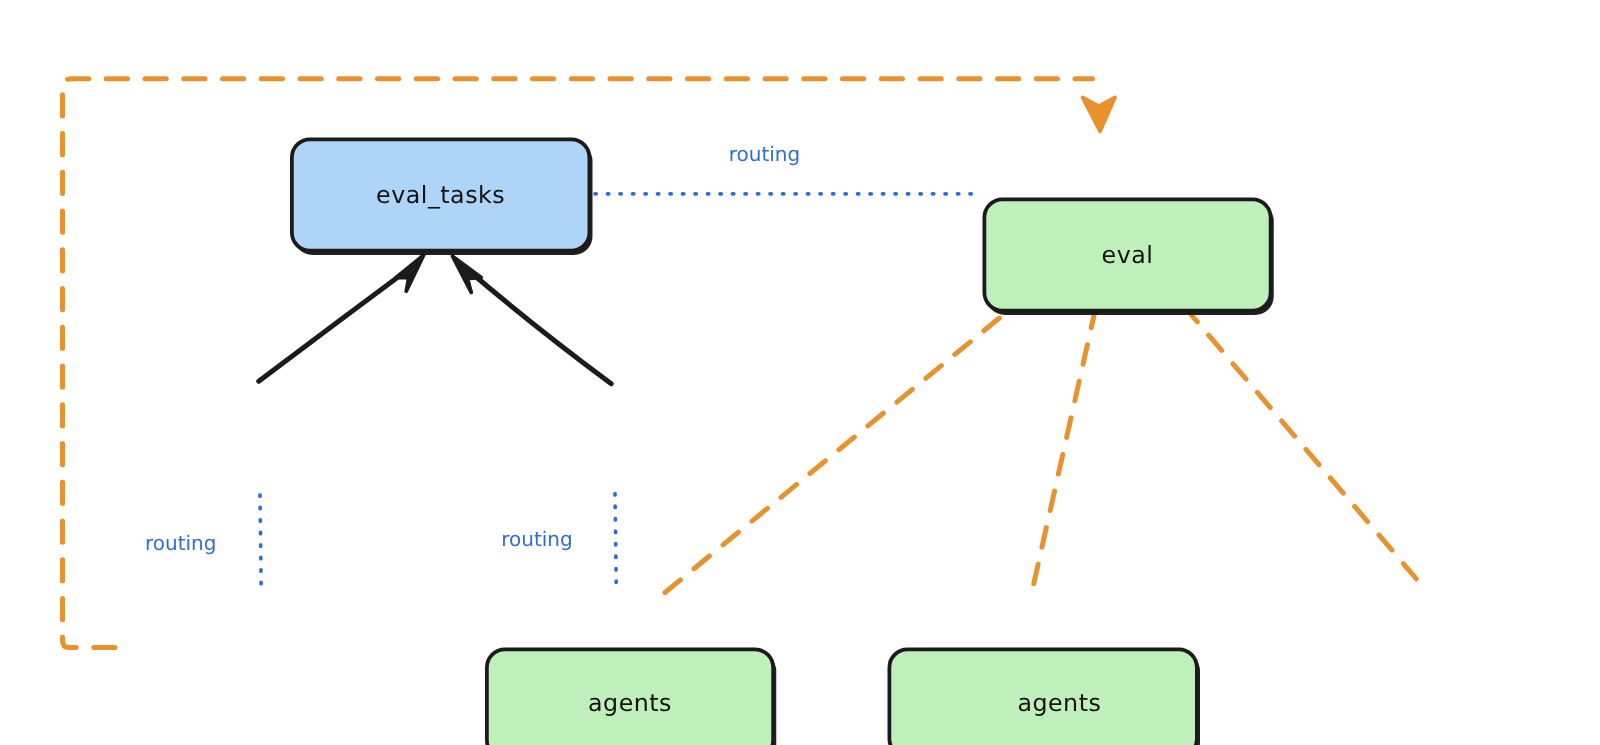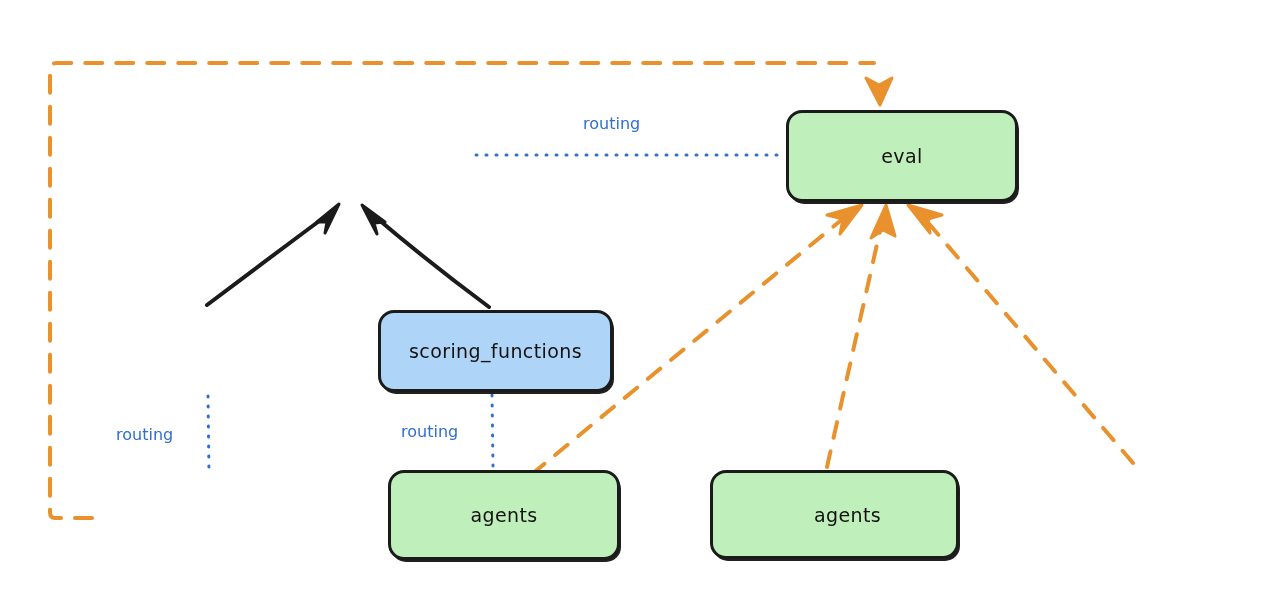--- a/index.html
+++ b/index.html
@@ -33,21 +33,21 @@
     align-items: center;
     justify-content: center;
     font-family: "DejaVu Sans", sans-serif;
     font-size: 19px;
     color: #14120f;
     letter-spacing: 0.4px;
     box-shadow: 2px 3px 0 -1px rgba(20,20,20,0.95);
     z-index: 3;
   }
   .node.api { background: #aed4f8; }
-  .node.provider { background: #bff0bb; }
+  .node.provider { background: #bff0bb; margin-top: 48px; }
   .node .label { pointer-events: none; }
   .edge-label {
     position: absolute;
     font-family: "DejaVu Sans", sans-serif;
     font-size: 16px;
     color: #2f6fd0;
     background: #ffffff;
     padding: 0 3px;
     z-index: 4;
     white-space: nowrap;
@@ -97,29 +97,29 @@
       <path d="M 827 467 L 882 222" fill="none" stroke="#e8912d" stroke-width="4" stroke-linecap="round" stroke-dasharray="16 14"></path>
       <path d="M 886 205 L 871 238 L 883 230 L 895 236 Z" fill="#e8912d" stroke="#e8912d" stroke-width="3" stroke-linejoin="round"></path>
     </g>
 
     <g>
       <path d="M 1133 463 L 925 219" fill="none" stroke="#e8912d" stroke-width="4" stroke-linecap="round" stroke-dasharray="16 14"></path>
       <path d="M 908 205 L 930 233 L 928 219 L 942 215 Z" fill="#e8912d" stroke="#e8912d" stroke-width="3" stroke-linejoin="round"></path>
     </g>
   </svg>
 
+  <div class="node api" style="left:232px; top:110px; width:241px; height:92px;">
+    <span class="label">eval_tasks</span>
+  </div>
 
   <div class="node provider" style="left:786px; top:110px; width:232px; height:92px;">
     <span class="label">eval</span>
   </div>
 
 
-  <div class="node api" style="left:378px; top:310px; width:235px; height:82px;">
-    <span class="label">scoring_functions</span>
-  </div>
 
 
   <div class="node provider" style="left:388px; top:470px; width:232px; height:90px;">
     <span class="label">agents</span>
   </div>
 
   <div class="node provider" style="left:710px; top:470px; width:249px; height:89px;padding-left:26px;">
     <span class="label">agents</span>
   </div>
 

